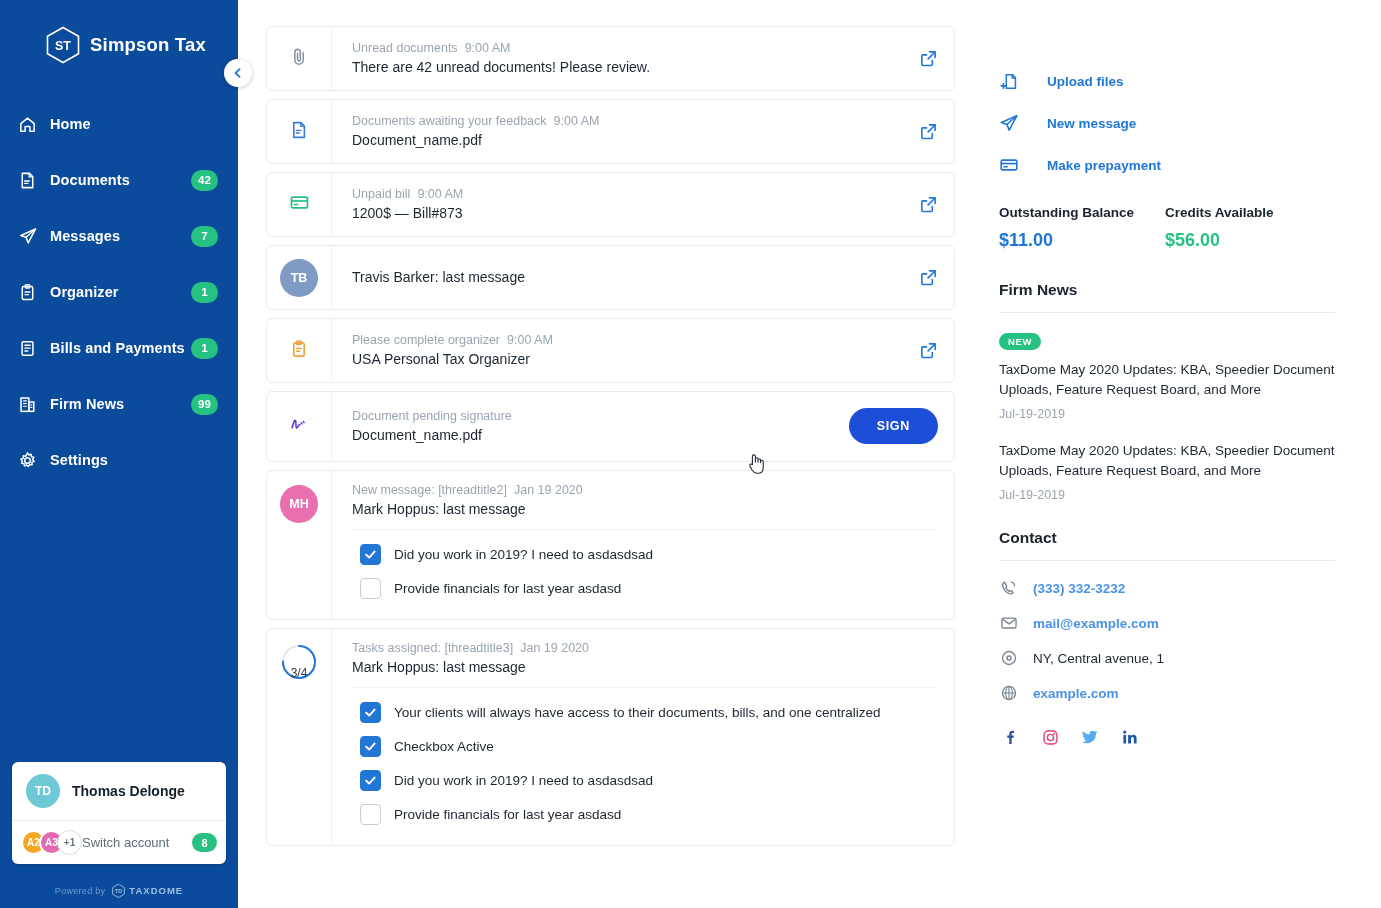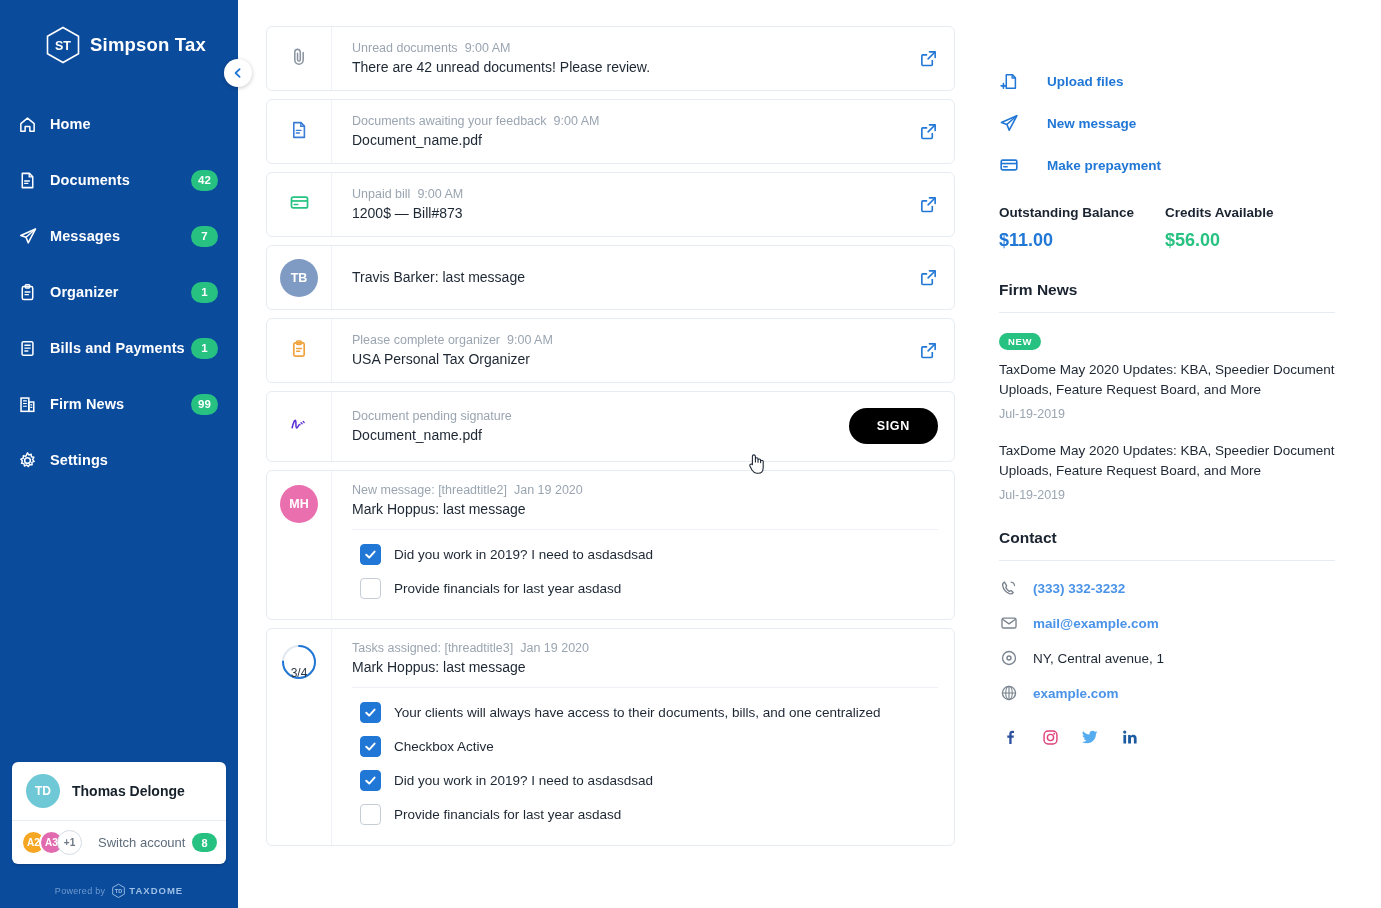--- a/index.html
+++ b/index.html
@@ -64,21 +64,21 @@
     padding: 9px 9px; border-top: 1px solid #e8edf2;
   }
   .mini-stack { display: flex; align-items: center; }
   .mini {
     width: 25px; height: 25px; border-radius: 50%;
     color: #fff; font-size: 10px; font-weight: bold;
     display: flex; align-items: center; justify-content: center;
     margin-right: -7px; border: 2px solid #fff;
   }
   .mini.plus { background: #ffffff; color: #6b7785; border: 1px solid #d6dde5; margin-right: 0; }
-  .switch-txt { font-size: 13px; color: #5e6c7b; margin-left: 16px; flex: 1; }
+  .switch-txt { font-size: 13px; color: #5e6c7b; flex: 1; }
   .badge-sm {
     background: #27c281; color:#fff; font-size: 11px; font-weight: bold;
     border-radius: 10px; min-width: 25px; height: 19px;
     display: flex; align-items: center; justify-content: center; padding: 0 6px;
   }
   .powered {
     position: absolute; left: 0; right: 0; bottom: 10px;
     display: flex; align-items: center; justify-content: center; gap: 6px;
     color: #6f9ad0; font-size: 9px; letter-spacing: .3px;
   }
@@ -113,21 +113,21 @@
     display: flex; align-items: center; justify-content: center;
     color: #fff; font-size: 12.5px; font-weight: bold;
   }
   .ring {
     width: 36px; height: 36px; position: relative;
     display: flex; align-items: flex-end; justify-content: center;
   }
   .ring span { font-size: 12px; color: #2c3846; font-weight: normal; position: relative; z-index: 2; }
 
   .sign-btn {
-    background: #000000; color: #fff; border: none; border-radius: 18px;
+    background: #1d4ed8; color: #fff; border: none; border-radius: 18px;
     height: 36px; padding: 0 28px; font-size: 12.5px; font-weight: bold;
     letter-spacing: .7px; cursor: pointer; font-family: inherit;
   }
 
   .task-sep { border-top: 1px solid #eef2f6; margin: 12px 0 0 0; }
   .task-list { padding: 14px 0 4px 8px; }
   .task-row { display: flex; align-items: center; gap: 13px; margin-bottom: 13px; }
   .task-row:last-child { margin-bottom: 4px; }
   .cbx {
     width: 21px; height: 21px; border-radius: 4px; flex: 0 0 21px;

